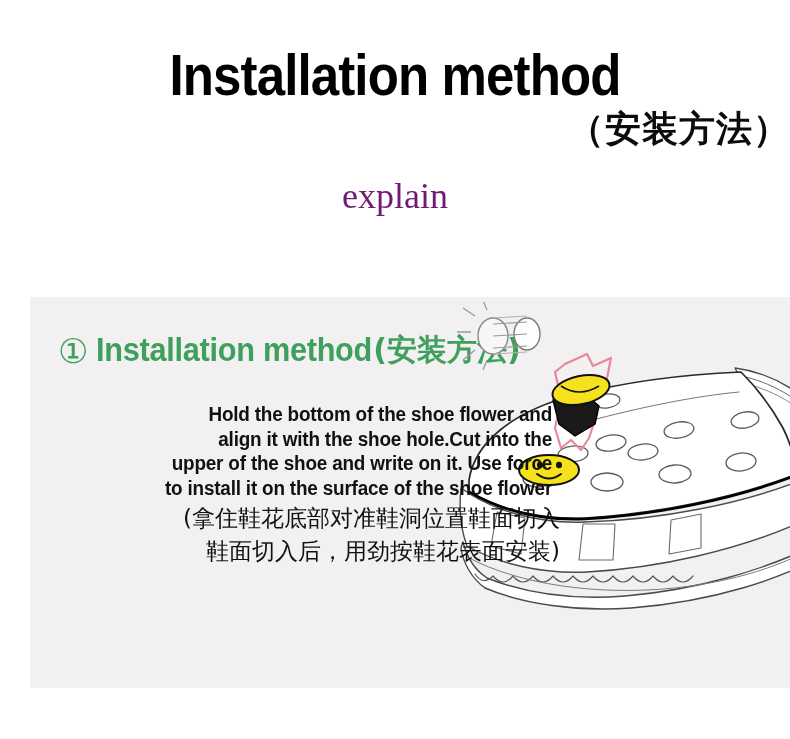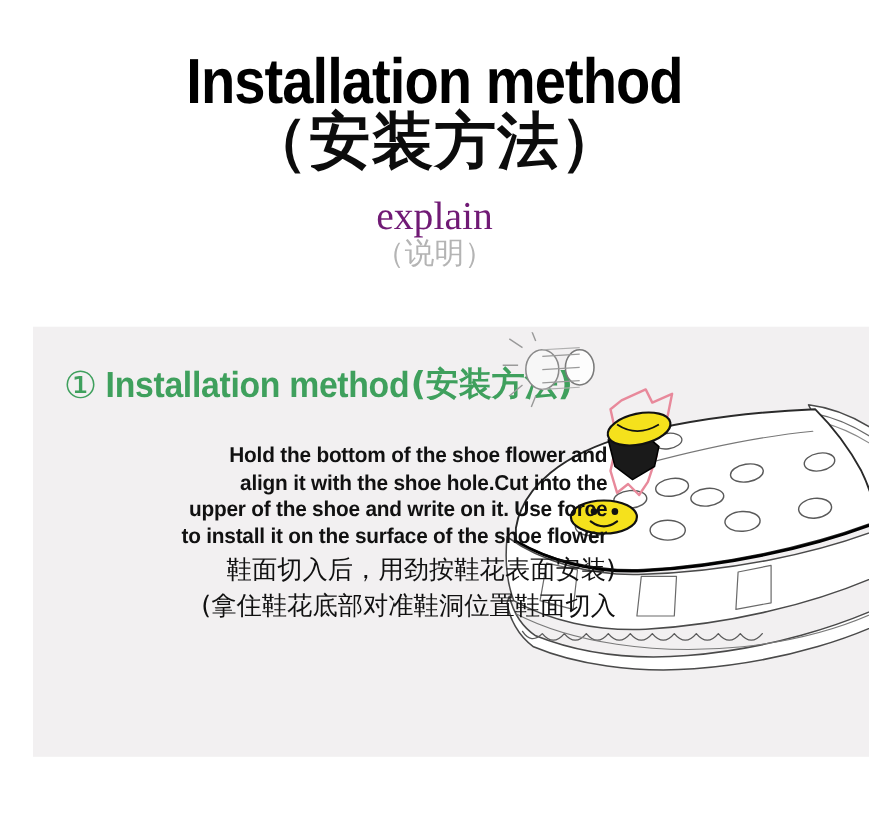--- a/index.html
+++ b/index.html
@@ -20,25 +20,26 @@
     line-height:62px;
     letter-spacing:-1px;
     color:#000000;
     transform:scaleX(0.88);
     transform-origin:center top;
     margin-top:44px;
   }
   .title-cn{
     font-family:"DejaVu Sans","Liberation Sans",sans-serif;
     font-weight:bold;
-    font-size:56px;
+    font-size:36px;
     line-height:50px;
     color:#0c0c0c;
     margin-top:-2px;
     letter-spacing:1px;
+    text-align:right;
   }
   .sub-en{
     font-family:"Liberation Serif","DejaVu Serif",serif;
     font-size:36px;
     line-height:40px;
     color:#701a75;
     margin-top:22px;
     letter-spacing:0px;
   }
   .sub-cn{
@@ -127,38 +128,37 @@
 </style>
 </head>
 <body>
 
 <div id="page">
 
   <div class="header">
     <div class="title-en">Installation method</div>
     <div class="title-cn">（安装方法）</div>
     <div class="sub-en">explain</div>
-    <div class="sub-cn">（说明）</div>
   </div>
 
   <div class="panel">
 
     <div class="step-head">
       <span class="step-num">①</span>
       <span class="step-en">Installation method</span>
       <span class="step-cn">(安装方法)</span>
     </div>
 
     <div class="body-text">
       <div class="body-en">Hold the bottom of the shoe flower and</div>
       <div class="body-en">align it with the shoe hole.Cut into the</div>
       <div class="body-en">upper of the shoe and write on it. Use force</div>
       <div class="body-en">to install it on the surface of the shoe flower</div>
+      <div class="body-cn">(拿住鞋花底部对准鞋洞位置鞋面切入</div>
       <div class="body-cn">鞋面切入后，用劲按鞋花表面安装)</div>
-      <div class="body-cn">(拿住鞋花底部对准鞋洞位置鞋面切入</div>
     </div>
 
     <div class="illus">
       <svg width="400" height="386" viewBox="0 0 400 386" xmlns="http://www.w3.org/2000/svg">
 
         <g fill="none" stroke="#3a3a3a" stroke-width="1.5" stroke-linecap="round" stroke-linejoin="round">
 
           <path d="M300 66 C332 70 360 86 384 108 L400 124 L400 176
                    C392 170 380 166 368 168 L344 150 Z" fill="#ffffff" stroke="#4a4a4a" stroke-width="1.3"></path>
           <path d="M306 74 C336 80 362 96 386 118" stroke="#6a6a6a" stroke-width="1"></path>

